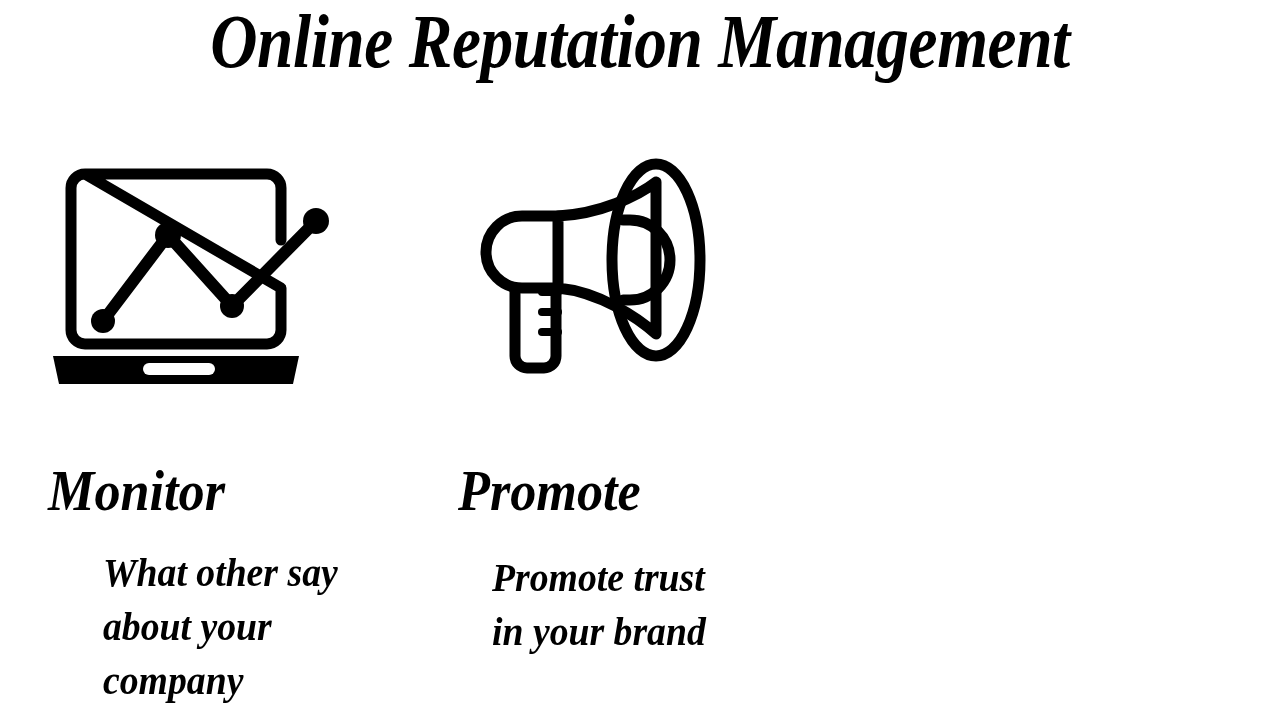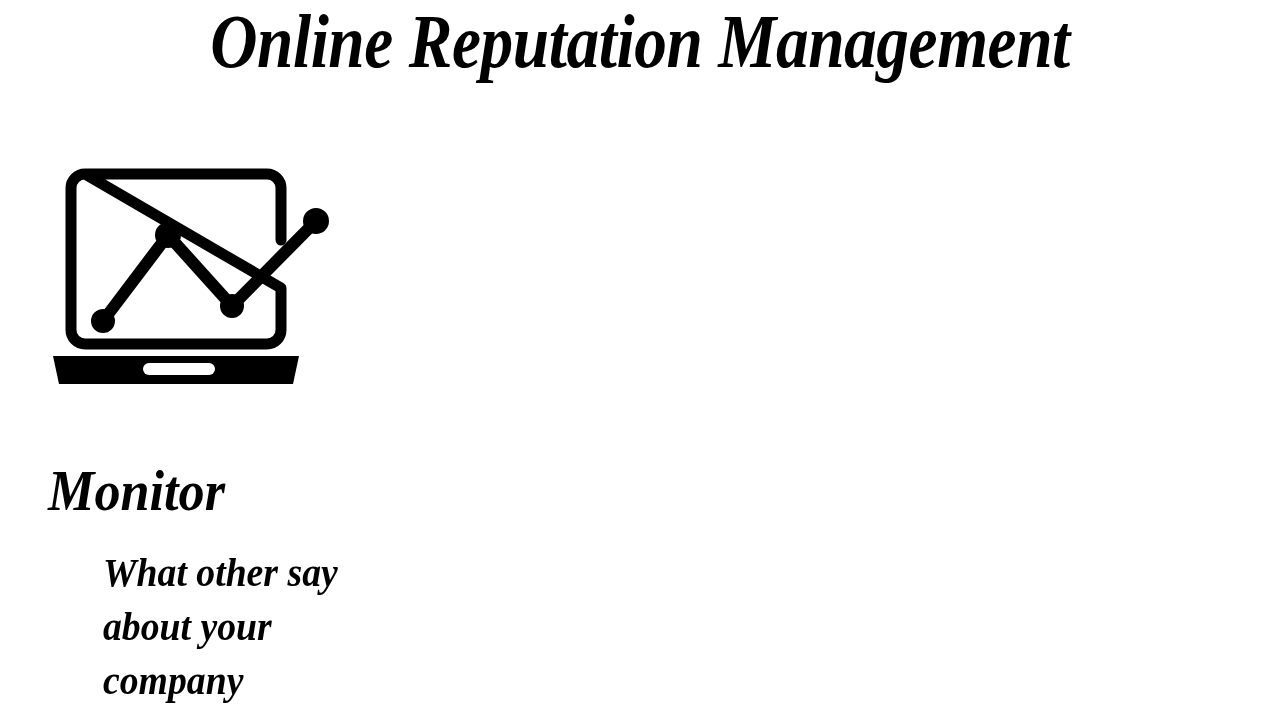--- a/index.html
+++ b/index.html
@@ -136,15 +136,44 @@
 
     <div class="heading" id="heading-monitor">Monitor</div>
 
     <div class="body-text" id="body-monitor">
       <span class="line">What other say</span>
       <span class="line">about your</span>
       <span class="line">company</span>
     </div>
   </div>
 
+  <div class="column" id="column-promote">
+
+    <div class="icon-wrap" id="promote-icon-wrap">
+      <svg width="270" height="230" viewBox="0 0 270 230" aria-hidden="true">
+
+        <path d="M 55 112 L 96 112 L 96 196 A 12 12 0 0 1 84 208 L 67 208 A 12 12 0 0 1 55 196 Z" fill="none" stroke="#000" stroke-width="11" stroke-linecap="round" stroke-linejoin="round"></path>
+        <line x1="82" y1="132" x2="98" y2="132" stroke="#000" stroke-width="8" stroke-linecap="round"></line>
+        <line x1="82" y1="152" x2="98" y2="152" stroke="#000" stroke-width="8" stroke-linecap="round"></line>
+        <line x1="82" y1="172" x2="98" y2="172" stroke="#000" stroke-width="8" stroke-linecap="round"></line>
+
+        <path d="M 62 56 L 104 56 L 104 128 L 62 128 A 36 36 0 0 1 62 56 Z" fill="#ffffff" stroke="#000" stroke-width="11" stroke-linecap="round" stroke-linejoin="round"></path>
+
+        <path d="M 98 56 C 140 54 178 36 196 22
+                 L 196 174
+                 C 178 158 140 132 98 128 Z" fill="#ffffff" stroke="#000" stroke-width="11" stroke-linecap="round" stroke-linejoin="round"></path>
+
+        <ellipse cx="196" cy="100" rx="44" ry="96" fill="none" stroke="#000" stroke-width="11"></ellipse>
+
+        <path d="M 163 60 L 170 60 A 40 40 0 0 1 170 140 L 163 140" fill="none" stroke="#000" stroke-width="11" stroke-linecap="round" stroke-linejoin="round"></path>
+      </svg>
+    </div>
+
+    <div class="heading" id="heading-promote">Promote</div>
+
+    <div class="body-text" id="body-promote">
+      <span class="line">Promote trust</span>
+      <span class="line">in your brand</span>
+    </div>
+  </div>
 
 
 </div>
 
 </body></html>

